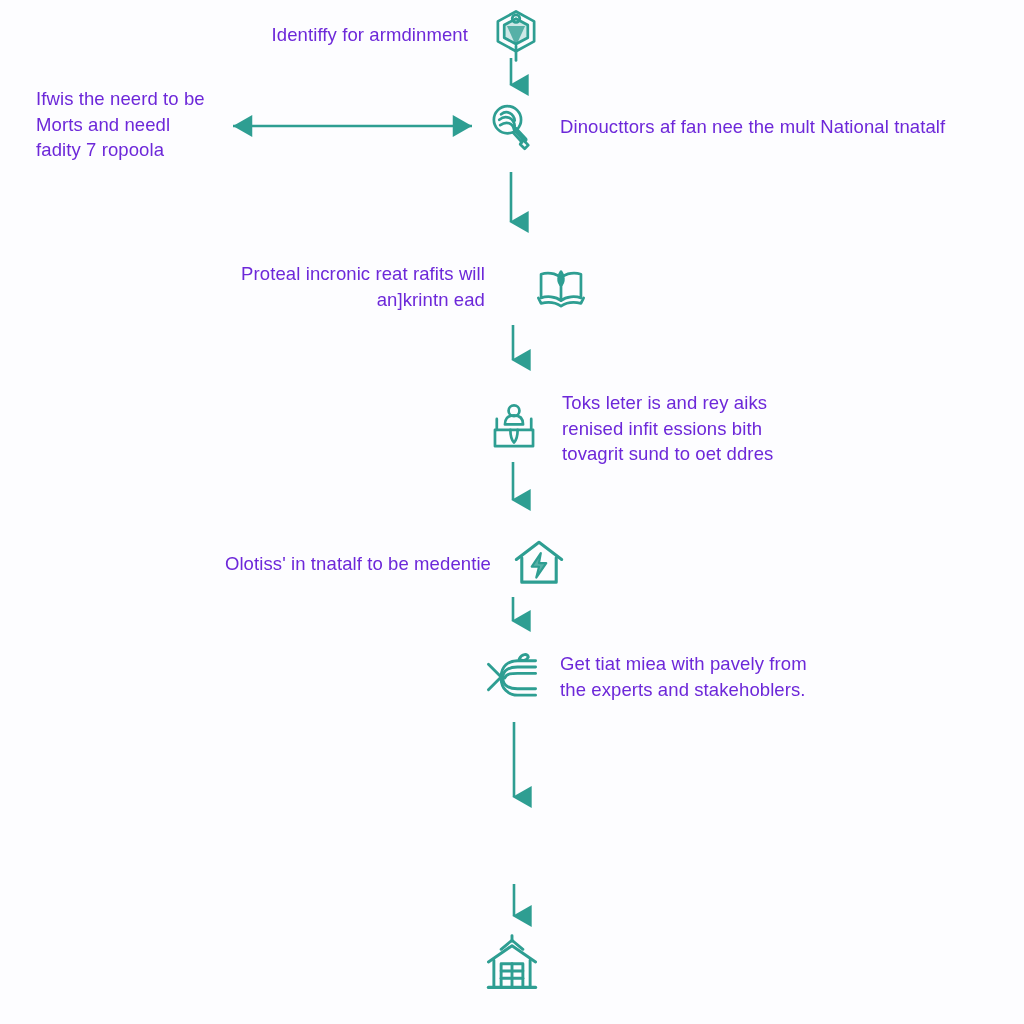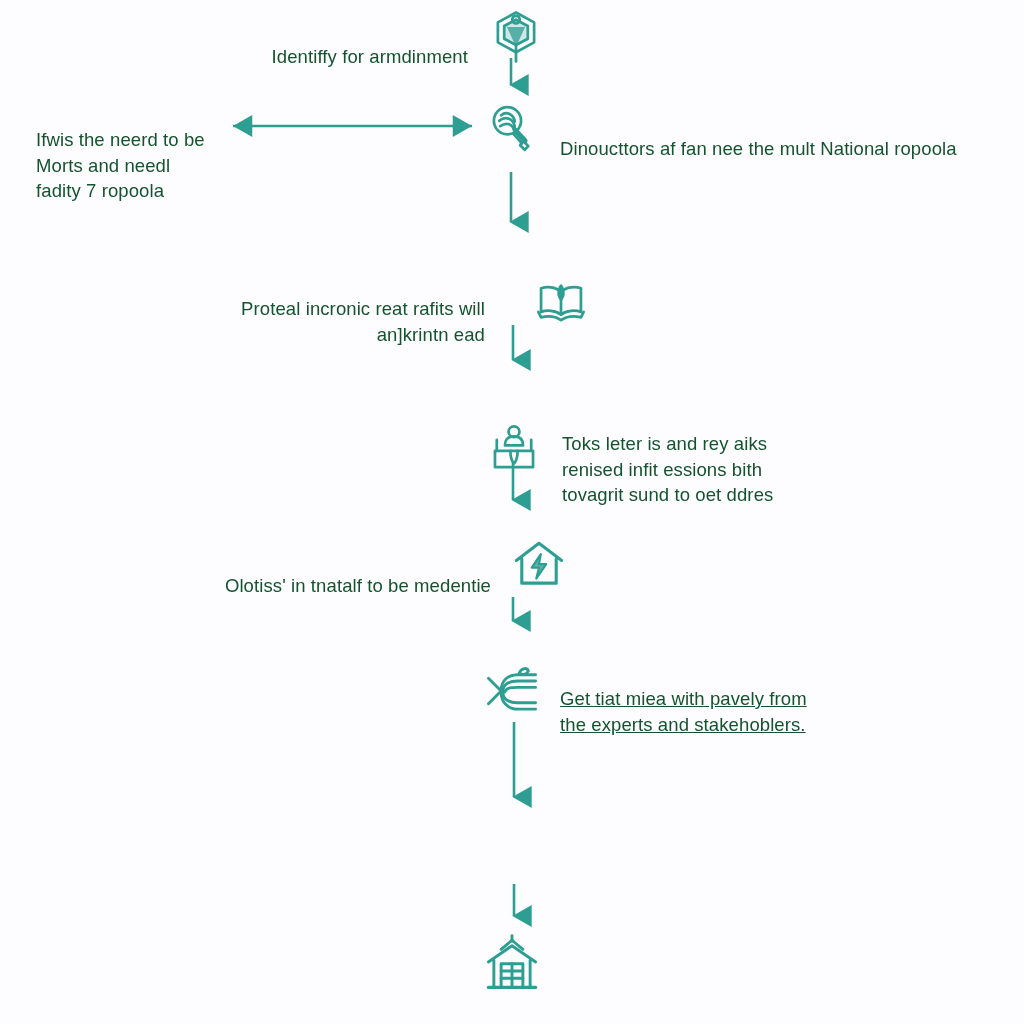--- a/index.html
+++ b/index.html
@@ -40,24 +40,23 @@
   }
   .icon-box svg {
     display: block;
     width: 58px;
     height: 58px;
   }
 
   .label {
     font-size: 18.5px;
     line-height: 1.38;
-    color: #14532d;
+    color: #6d28d9;
     letter-spacing: .1px;
     white-space: pre-line;
-    margin-top: 41px;
   }
   .label.right {
     margin-left: 16px;
     text-align: left;
   }
   .label.left {
     margin-right: 16px;
     text-align: right;
   }
   .label.left-block {
@@ -126,21 +125,21 @@
       <svg viewBox="0 0 64 64" fill="none" stroke="currentColor" stroke-width="3" stroke-linejoin="round" stroke-linecap="round">
         <circle cx="27" cy="24" r="15"></circle>
         <path d="M20 18 C26 13, 34 17, 35 25"></path>
         <path d="M18 24 C25 18, 34 22, 35 31"></path>
         <path d="M19 30 C26 25, 33 28, 34 34"></path>
         <path d="M36 35 L46 46" stroke-width="6"></path>
         <path d="M33 38 L43 49" stroke-width="3"></path>
         <path d="M44 46 L50 52 L46 56 L41 51 Z"></path>
       </svg>
     </div>
-    <div class="label right" style="width:440px;">Dinoucttors af fan nee the mult National ropoola</div>
+    <div class="label right" style="width:440px;">Dinoucttors af fan nee the mult National tnatalf</div>
   </div>
 
   <div class="node" style="left:36px; top:86px;">
     <div class="label left-block" style="width:205px;">Ifwis the neerd to be
 Morts and needl
 fadity 7 ropoola</div>
   </div>
 
   <div class="node" style="left:200px; top:255px;gap:28px;">
     <div class="label left" style="width:285px;">Proteal incronic reat rafits will
@@ -189,21 +188,21 @@
       <svg viewBox="0 0 64 64" fill="none" stroke="currentColor" stroke-width="3.2" stroke-linejoin="round" stroke-linecap="round">
         <path d="M6 18 L20 32 L6 46"></path>
         <path d="M20 32 C20 20, 28 14, 38 14 L58 14"></path>
         <path d="M22 32 C22 24, 30 21, 38 21 L58 21"></path>
         <path d="M24 33 C26 28, 32 28, 38 28 L58 28"></path>
         <path d="M22 34 C22 42, 30 45, 38 45 L58 45"></path>
         <path d="M20 33 C20 45, 28 52, 38 52 L58 52"></path>
         <path d="M40 12 C43 6, 49 6, 50 10 C48 14, 43 15, 40 12 Z"></path>
       </svg>
     </div>
-    <div class="label right" style="width:300px;text-decoration:underline;">Get tiat miea with pavely from
+    <div class="label right" style="width:300px;">Get tiat miea with pavely from
 the experts and stakehoblers.</div>
   </div>
 
 
   <div class="node" style="left:480px; top:930px;">
     <div class="icon-box">
       <svg viewBox="0 0 64 64" fill="none" stroke="currentColor" stroke-width="3.2" stroke-linejoin="round" stroke-linecap="round">
         <path d="M32 3 L32 9"></path>
         <path d="M20 18 L32 8 L44 18"></path>
         <path d="M6 32 L32 14 L58 32"></path>

